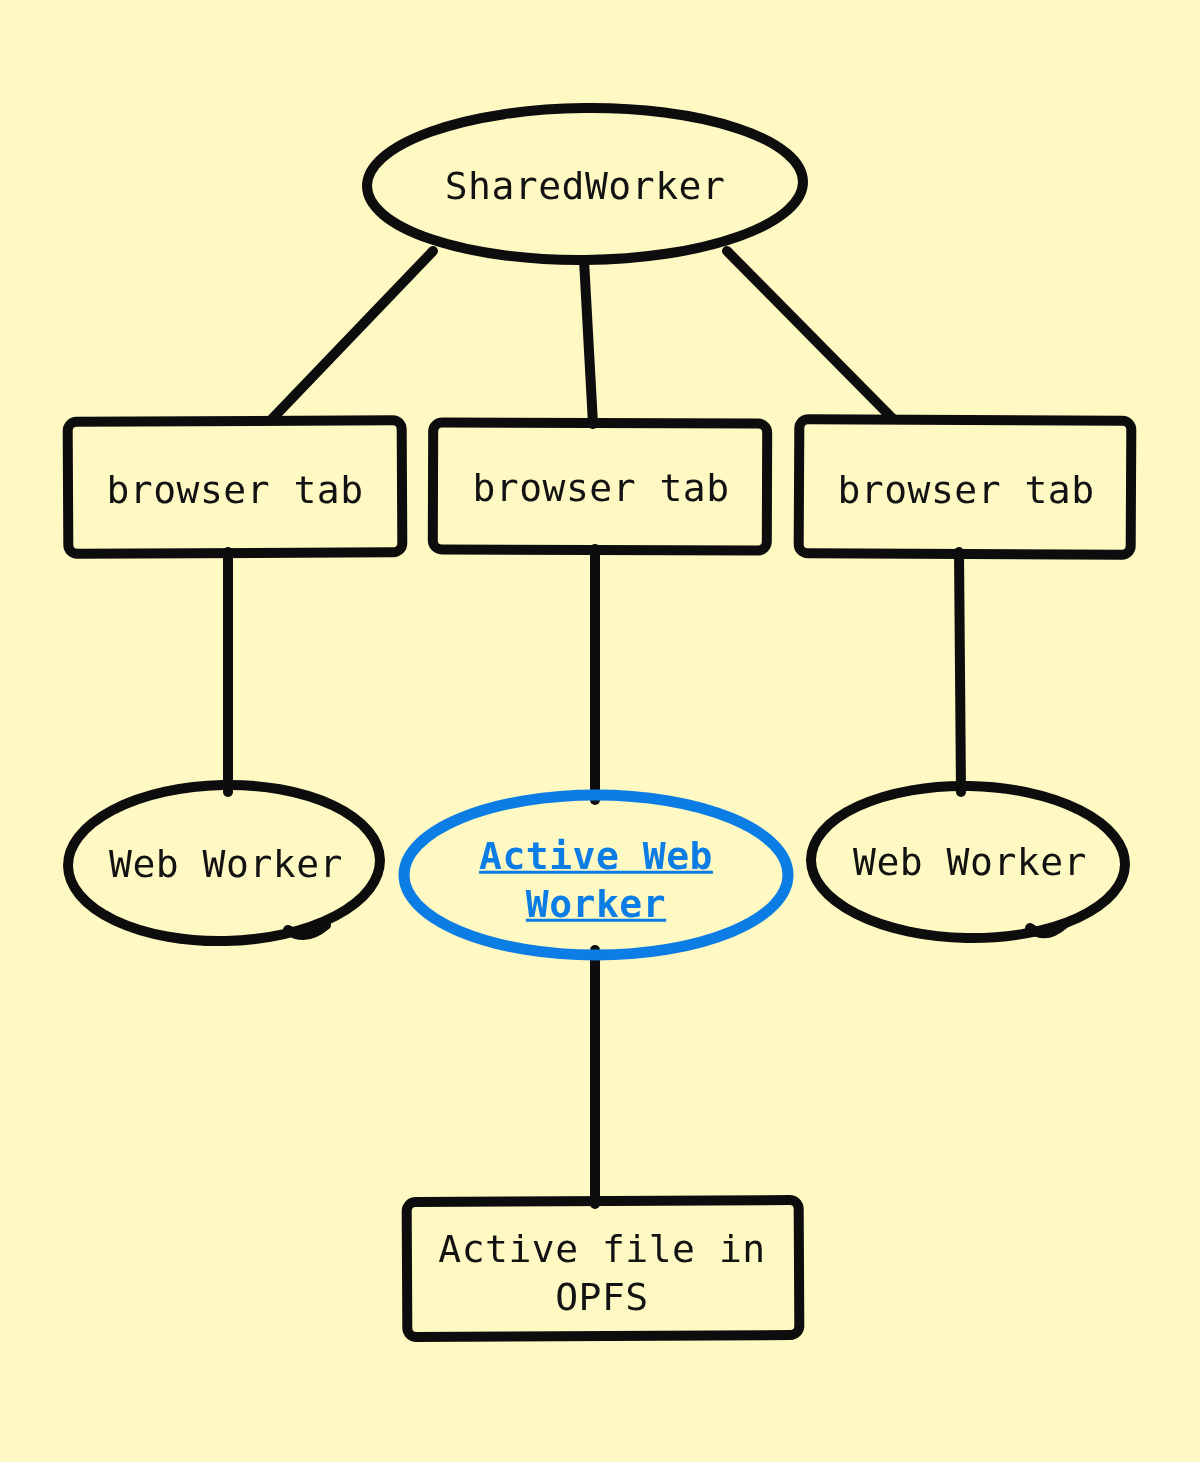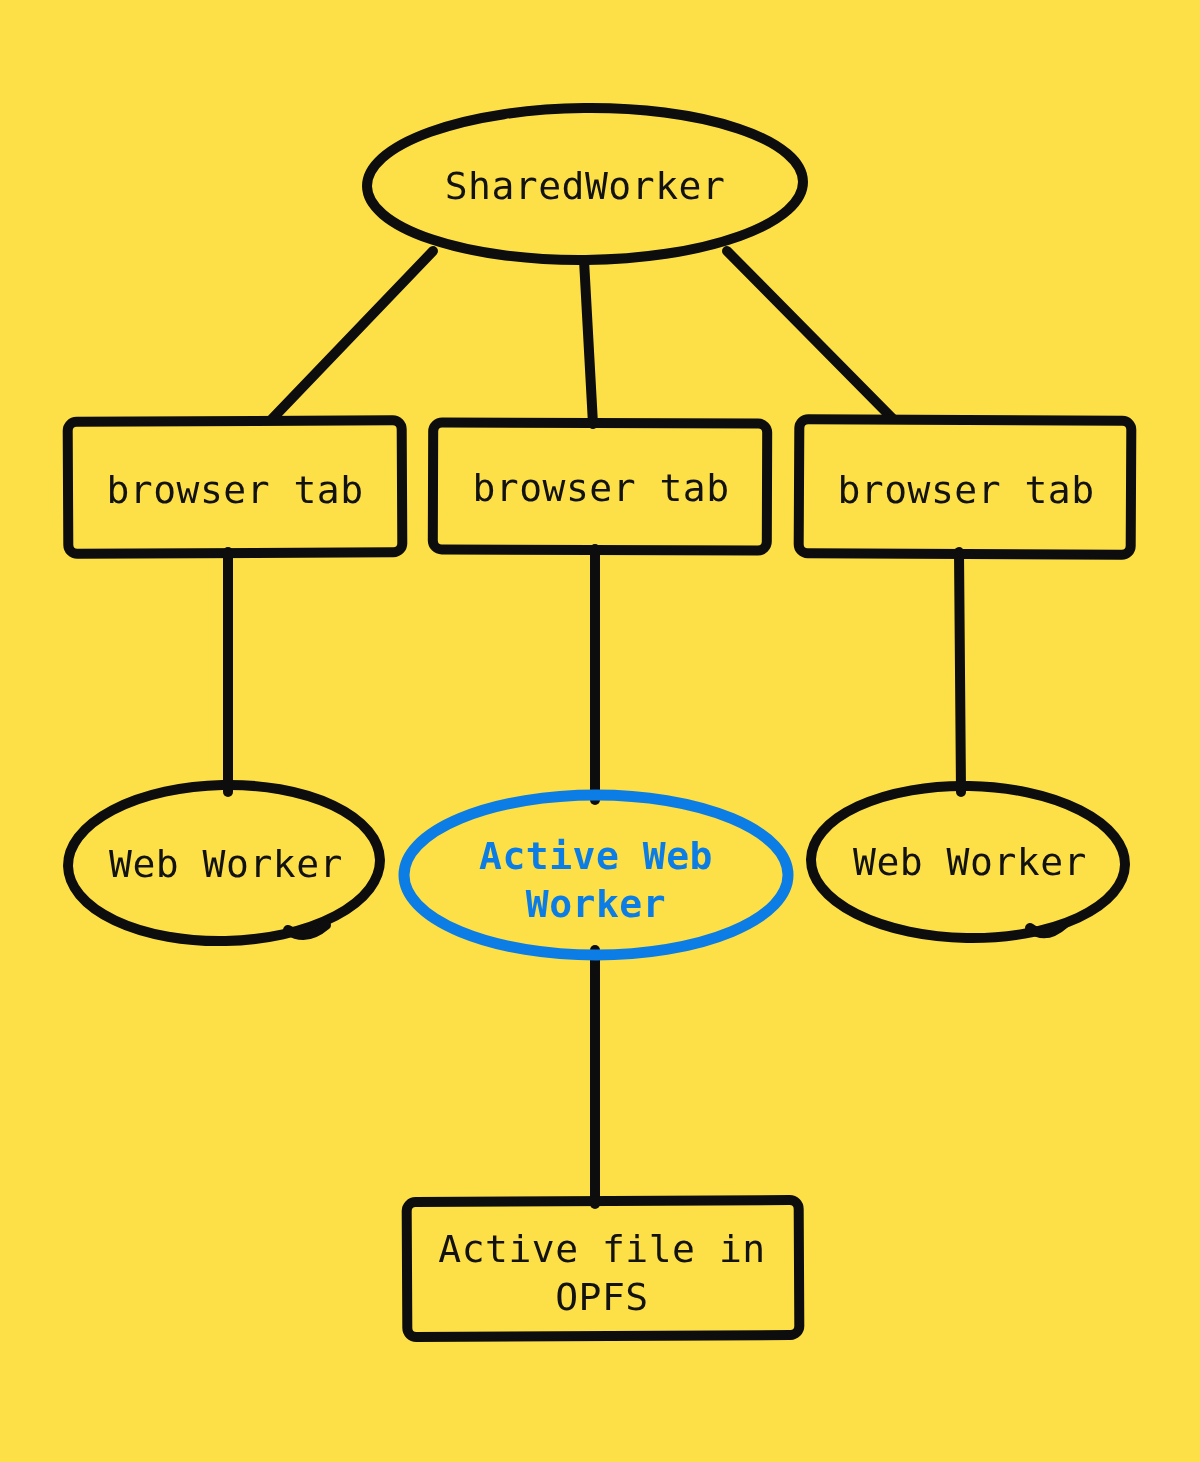--- a/index.html
+++ b/index.html
@@ -3,21 +3,21 @@
 <meta charset="utf-8">
 <style>
   html, body {
     margin: 0;
     padding: 0;
   }
   .canvas {
     position: relative;
     width: 1200px;
     height: 1462px;
-    background: #fde047;
+    background: #fef9c3;
     overflow: hidden;
     font-family: "DejaVu Sans Mono", "Liberation Mono", monospace;
   }
   .diagram-svg {
     position: absolute;
     inset: 0;
   }
   .shape {
     fill: none;
     stroke: #0d0d0d;
@@ -43,20 +43,21 @@
     line-height: 1.27;
     text-align: center;
     white-space: nowrap;
   }
   .node-label.wrap {
     white-space: normal;
   }
   .node-label.accent {
     color: #0d7de6;
     font-weight: bold;
+    text-decoration: underline;
   }
 </style>
 </head>
 <body>
 
 <div class="canvas">
 
   <svg class="diagram-svg" width="1200" height="1462" viewBox="0 0 1200 1462">
 
     <line class="edge" x1="433" y1="251" x2="272" y2="419"></line>

